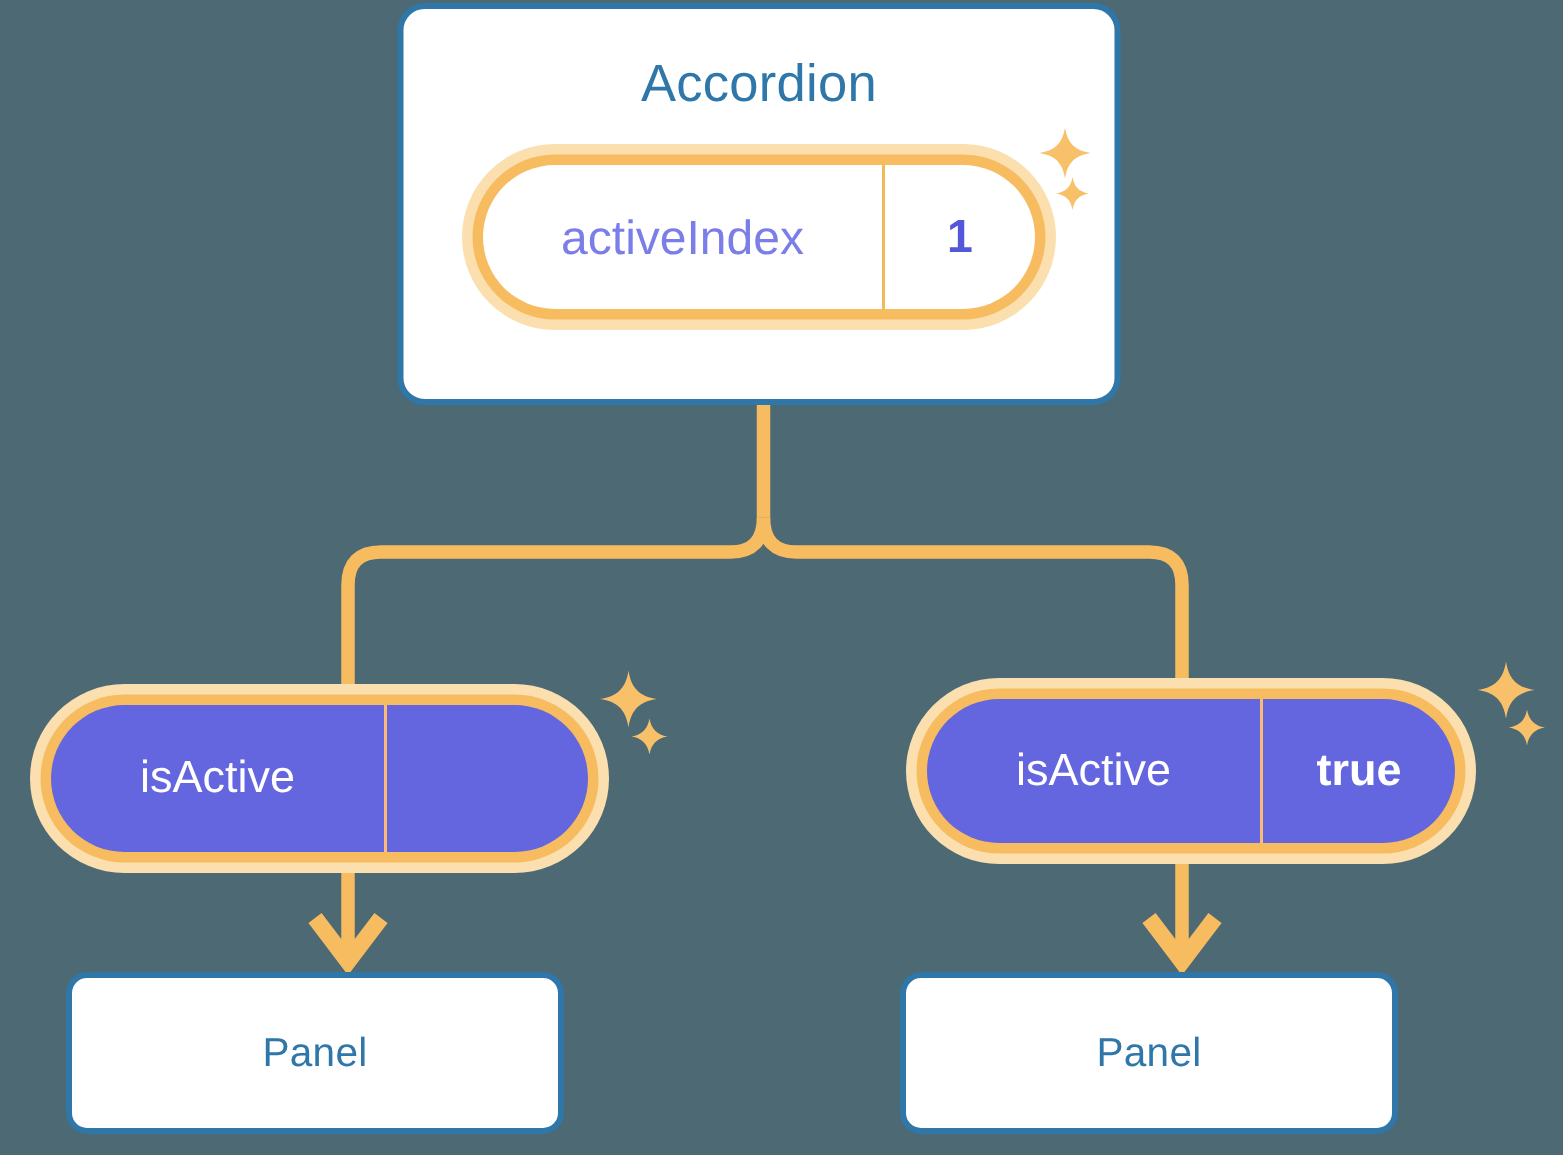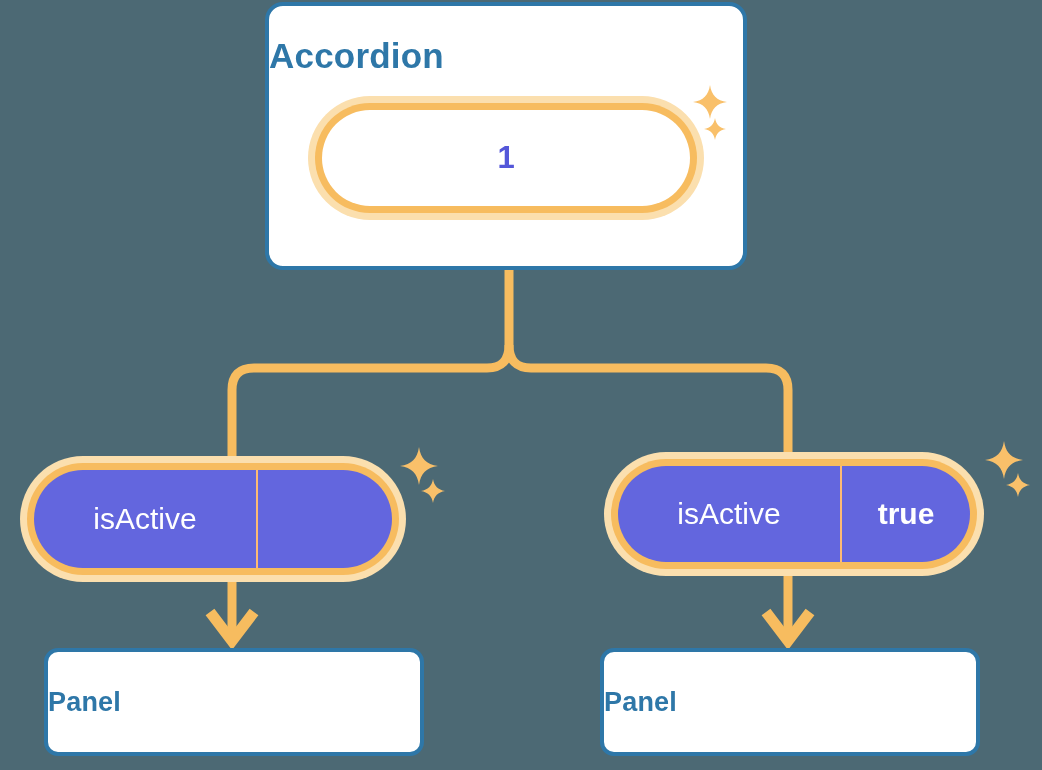--- a/index.html
+++ b/index.html
@@ -49,31 +49,32 @@
     top: 2px;
     width: 482px;
     height: 268px;
     border-radius: 18px;
   }
 
   .card-title {
     position: absolute;
     left: 0;
     right: 0;
+    text-align: center;
     color: #2E77A8;
     font-size: 35px;
-    font-weight: 700;
+    font-weight: 400;
     letter-spacing: 0.2px;
   }
   #accordion-card .card-title {
     top: 30px;
   }
 
   .panel-card {
-    width: 380px;
+    width: 332px;
     height: 108px;
     border-radius: 14px;
     border-width: 4px;
   }
   #panel-left  { left: 44px;  top: 648px; }
   #panel-right { left: 600px; top: 648px; }
 
   .panel-card .card-title {
     top: 50%;
     transform: translateY(-50%);
@@ -201,20 +202,21 @@
     <path d="M 766 612 L 788 641 L 810 612" fill="none" stroke="#F7BC5F" stroke-width="11" stroke-linecap="butt" stroke-linejoin="miter"></path>
   </svg>
 
   <div class="card" id="accordion-card">
     <div class="card-title">Accordion</div>
   </div>
 
   <div class="pill-wrap" id="pill-activeindex">
     <div class="pill-ring">
       <div class="pill-body">
+        <div class="pill-key">activeIndex</div>
         <div class="pill-val">1</div>
       </div>
     </div>
   </div>
 
   <div class="sparkle" style="left:692px; top:84px;">
     <svg width="36" height="36" viewBox="0 0 36 36">
       <path d="M18 1 C19.6 11.4 24.6 16.4 35 18 C24.6 19.6 19.6 24.6 18 35 C16.4 24.6 11.4 19.6 1 18 C11.4 16.4 16.4 11.4 18 1 Z" fill="#F9C06A"></path>
     </svg>
   </div>

